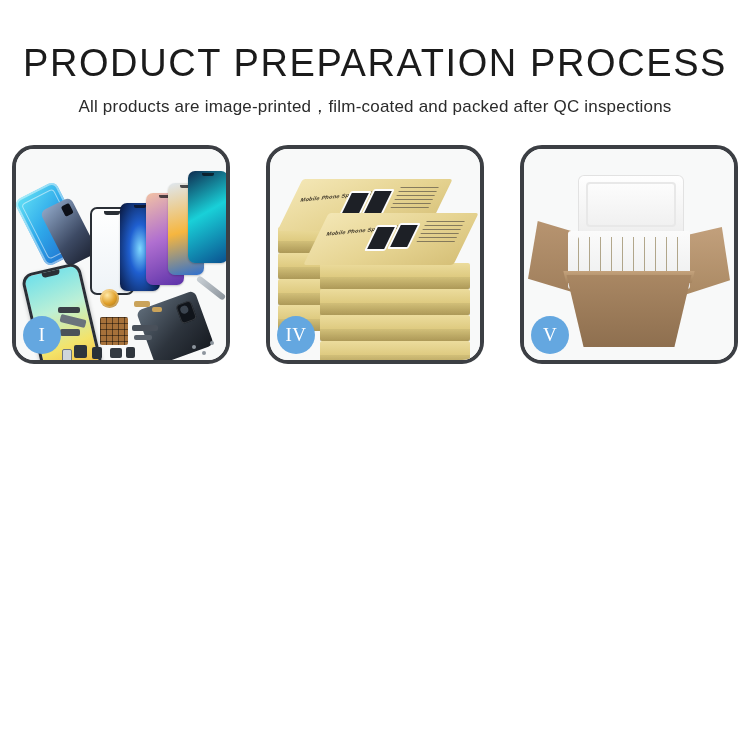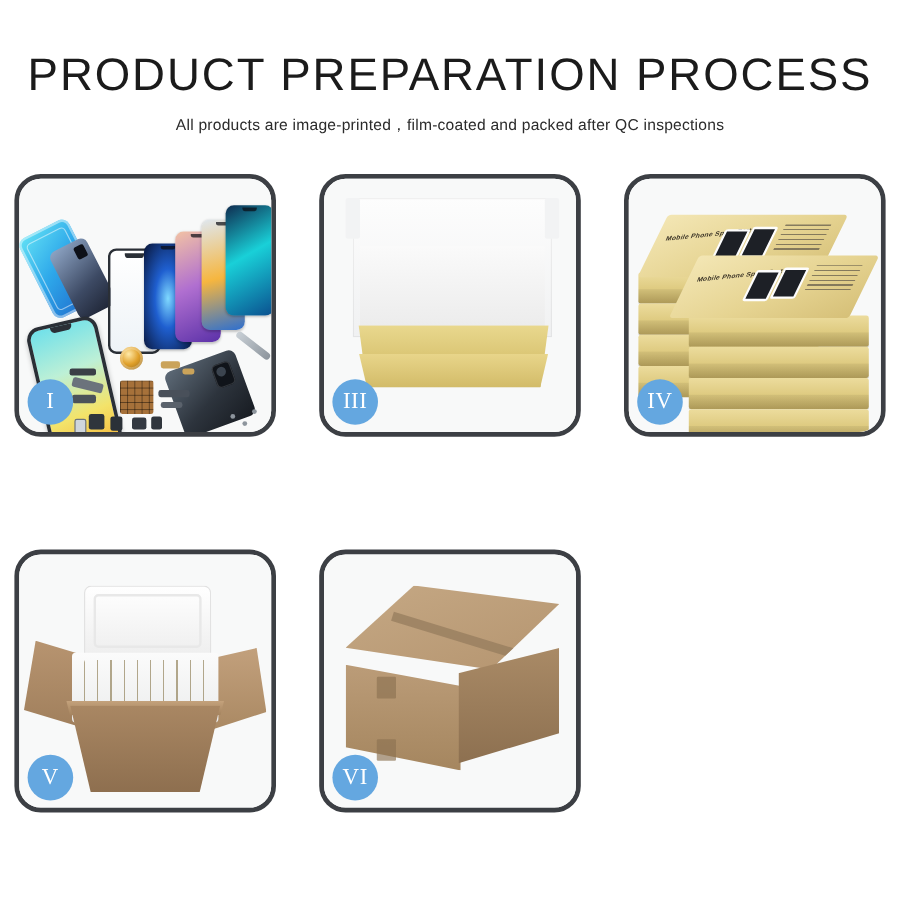--- a/index.html
+++ b/index.html
@@ -37,21 +37,21 @@
     font-weight: 400;
     letter-spacing: 1.6px;
     color: #1b1b1b;
     line-height: 1.05;
     white-space: nowrap;
   }
   .subtitle {
     margin: 0;
     padding-top: 11px;
     font-family: "Liberation Sans", sans-serif;
-    font-size: 13px;
+    font-size: 17px;
     font-weight: 400;
     letter-spacing: .2px;
     color: #2b2b2b;
     white-space: nowrap;
   }
 
   
   .grid {
     position: absolute;
     left: 12px;
@@ -572,32 +572,20 @@
           <div class="screw s1"></div>
           <div class="screw s2"></div>
           <div class="screw s3"></div>
           <div class="tweezer"></div>
         </div>
       </div>
       <div class="badge">I</div>
     </div>
 
 
-    <div class="panel">
-      <div class="panel-inner">
-        <div class="scene">
-          <div class="box3-lid"></div>
-          <div class="foam3"></div>
-          <div class="wrap3"></div>
-          <div class="box3-base"></div>
-          <div class="box3-front"></div>
-        </div>
-      </div>
-      <div class="badge">III</div>
-    </div>
 
     <div class="panel">
       <div class="panel-inner">
         <div class="scene">
           <div class="stack">
 
             <div class="kbox" style="left:2px;  top:60px;">
                 <span class="side"></span>
               </div>
             <div class="kbox" style="left:2px;  top:86px;">
@@ -651,29 +639,15 @@
           <div class="v-foam-lid"></div>
           <div class="v-foam-box"></div>
           <div class="v-content"></div>
           <div class="v-carton-rim"></div>
           <div class="v-carton"></div>
         </div>
       </div>
       <div class="badge">V</div>
     </div>
 
-    <div class="panel">
-      <div class="panel-inner">
-        <div class="scene">
-          <div class="c-top">
-            <span class="c-seam"></span>
-          </div>
-          <div class="c-left"></div>
-          <div class="c-right"></div>
-          <div class="c-tape t1"></div>
-          <div class="c-tape t2"></div>
-        </div>
-      </div>
-      <div class="badge">VI</div>
-    </div>
 
   </div>
 </div>
 
 </body></html>

